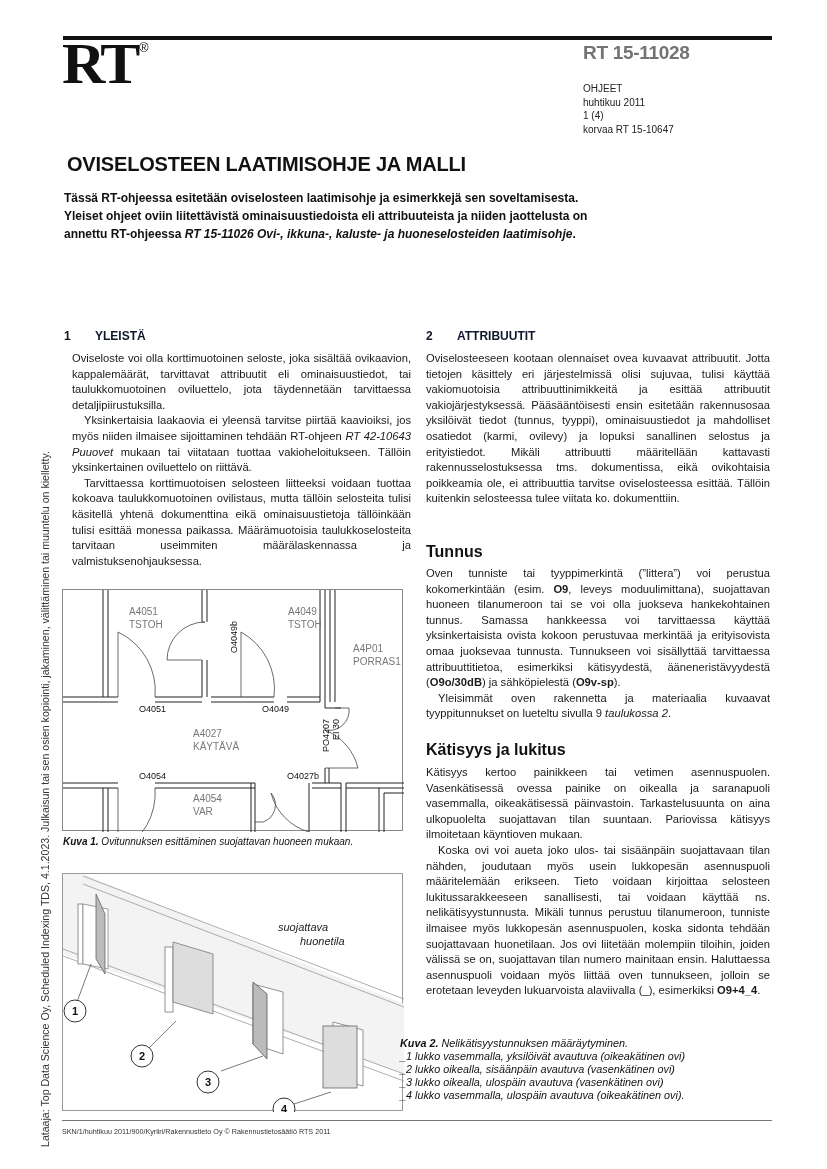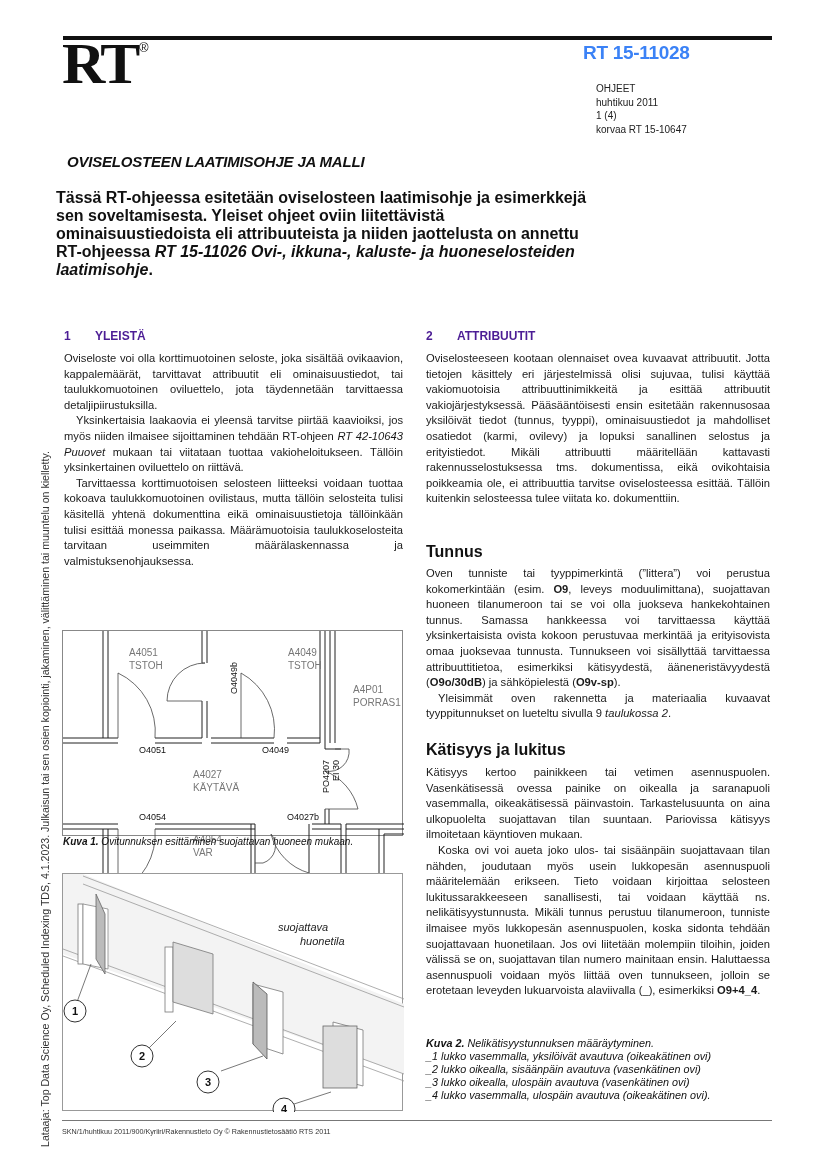--- a/index.html
+++ b/index.html
@@ -1,39 +1,39 @@
 <!DOCTYPE html>
 <html><head>
 <meta charset="utf-8">
 <style>
   html, body { margin: 0; padding: 0; background: #ffffff; }
   body { width: 827px; height: 1169px; position: relative; overflow: hidden; font-family: "DejaVu Sans", sans-serif; color: #1a1a1a; }
   .topbar { position: absolute; left: 63px; top: 36px; width: 709px; height: 4px; background: #111; }
   .logo { position: absolute; left: 62px; top: 38px; font-family: "Liberation Serif", serif; font-weight: bold; font-size: 60px; letter-spacing: -3px; line-height: 52px; color: #111; transform: scaleY(0.95); }
   .logo-reg { position: absolute; left: 139px; top: 40px; font-family: "Liberation Sans", sans-serif; font-size: 13px; color: #111; }
-  .docnum { position: absolute; left: 583px; top: 42px; font-family: "Liberation Sans", sans-serif; font-weight: bold; font-size: 19px; color: #3b82f6; letter-spacing: -0.3px; }
-  .meta { position: absolute; left: 583px; top: 82px; font-family: "Liberation Sans", sans-serif; font-size: 10px; line-height: 13.5px; color: #222; margin-left: 13px; }
+  .docnum { position: absolute; left: 583px; top: 42px; font-family: "Liberation Sans", sans-serif; font-weight: bold; font-size: 19px; color: #737373; letter-spacing: -0.3px; }
+  .meta { position: absolute; left: 583px; top: 82px; font-family: "Liberation Sans", sans-serif; font-size: 10px; line-height: 13.5px; color: #222; }
   .meta div { white-space: nowrap; }
-  .title { position: absolute; left: 67px; top: 153px; font-family: "Liberation Sans", sans-serif; font-weight: bold; font-size: 15px; color: #111; letter-spacing: -0.2px; white-space: nowrap; font-style: italic; }
-  .lead { position: absolute; left: 56px; top: 189px; width: 540px; font-family: "Liberation Sans", sans-serif; font-weight: bold; font-size: 16px; line-height: 18px; color: #111; }
+  .title { position: absolute; left: 67px; top: 153px; font-family: "Liberation Sans", sans-serif; font-weight: bold; font-size: 20px; color: #111; letter-spacing: -0.2px; white-space: nowrap; }
+  .lead { position: absolute; left: 64px; top: 189px; width: 540px; font-family: "Liberation Sans", sans-serif; font-weight: bold; font-size: 12px; line-height: 18px; color: #111; }
   .lead i { font-style: italic; }
   .col { position: absolute; font-family: "Liberation Sans", sans-serif; font-size: 11.2px; line-height: 15.6px; color: #1a1a1a; }
   .col p { margin: 0; text-align: justify; }
   .col p.ind { text-indent: 12px; }
-  .h2 { font-family: "Liberation Sans", sans-serif; font-weight: bold; font-size: 12px; color: #4c1d95; position: absolute; white-space: nowrap; }
+  .h2 { font-family: "Liberation Sans", sans-serif; font-weight: bold; font-size: 12px; color: #0f172a; position: absolute; white-space: nowrap; }
   .h2 .num { display: inline-block; width: 31px; }
   .h3 { font-family: "Liberation Sans", sans-serif; font-weight: bold; font-size: 16px; color: #111; position: absolute; white-space: nowrap; }
-  .fig1 { position: absolute; left: 62px; top: 589px; width: 341px; height: 206px; border: 1px solid #888; box-sizing: border-box; margin-top: 41px; }
+  .fig1 { position: absolute; left: 62px; top: 589px; width: 341px; height: 242px; border: 1px solid #888; box-sizing: border-box; }
   .cap { position: absolute; font-family: "Liberation Sans", sans-serif; font-style: italic; font-size: 10px; line-height: 13px; color: #111; white-space: nowrap; }
   .cap b { font-weight: bold; }
   .fig2 { position: absolute; left: 62px; top: 873px; width: 341px; height: 238px; border: 1px solid #999; box-sizing: border-box; }
   .footline { position: absolute; left: 62px; top: 1120px; width: 710px; height: 1px; background: #777; }
   .foot { position: absolute; left: 62px; top: 1127px; font-family: "Liberation Sans", sans-serif; font-size: 7.2px; color: #333; white-space: nowrap; }
   .side { position: absolute; left: 39px; top: 1147px; transform-origin: 0 0; transform: rotate(-90deg); font-family: "Liberation Sans", sans-serif; font-size: 10.6px; color: #333; white-space: nowrap; }
-  .cap2 { position: absolute; left: 426px; top: 1037px; font-family: "Liberation Sans", sans-serif; font-style: italic; font-size: 10.8px; line-height: 13px; color: #111; }
+  .cap2 { position: absolute; left: 400px; top: 1037px; font-family: "Liberation Sans", sans-serif; font-style: italic; font-size: 10.8px; line-height: 13px; color: #111; }
   .cap2 div { white-space: nowrap; }
   .cap2 b { font-weight: bold; }
   b.code { font-weight: bold; }
 </style>
 </head>
 <body>
 
 <div class="topbar"></div>
 <div class="logo">RT</div>
 <div class="logo-reg">®</div>
@@ -45,21 +45,21 @@
   <div>korvaa RT 15-10647</div>
 </div>
 
 <div class="title">OVISELOSTEEN LAATIMISOHJE JA MALLI</div>
 
 <div class="lead"><span>Tässä RT-ohjeessa esitetään oviselosteen laatimisohje ja esimerkkejä sen soveltamisesta. Yleiset ohjeet oviin liitettävistä ominaisuustiedoista eli attribuuteista ja niiden jaottelusta on annettu RT-ohjeessa </span><i>RT 15-11026 Ovi-, ikkuna-, kaluste- ja huoneselosteiden laatimisohje</i><span>.</span></div>
 
 <div class="side">Lataaja: Top Data Science Oy, Scheduled Indexing TDS, 4.1.2023. Julkaisun tai sen osien kopiointi, jakaminen, välittäminen tai muuntelu on kielletty.</div>
 
 <div class="h2" style="left:64px; top:329px;"><span class="num">1</span><span>YLEISTÄ</span></div>
-<div class="col" style="left:64px; top:351px; width:339px;">
+<div class="col" style="left:72px; top:351px; width:339px;">
   <p>Oviseloste voi olla korttimuotoinen seloste, joka sisältää ovikaavion, kappalemäärät, tarvittavat attribuutit eli ominaisuustiedot, tai taulukkomuotoinen oviluettelo, jota täydennetään tarvittaessa detaljipiirustuksilla.</p>
   <p class="ind"><span>Yksinkertaisia laakaovia ei yleensä tarvitse piirtää kaavioiksi, jos myös niiden ilmaisee sijoittaminen tehdään RT-ohjeen </span><i>RT 42-10643 Puuovet</i><span> mukaan tai viitataan tuottaa vakioheloitukseen. Tällöin yksinkertainen oviluettelo on riittävä.</span></p>
   <p class="ind">Tarvittaessa korttimuotoisen selosteen liitteeksi voidaan tuottaa kokoava taulukkomuotoinen ovilistaus, mutta tällöin selosteita tulisi käsitellä yhtenä dokumenttina eikä ominaisuustietoja tällöinkään tulisi esittää monessa paikassa. Määrämuotoisia taulukkoselosteita tarvitaan useimmiten määrälaskennassa ja valmistuksenohjauksessa.</p>
 </div>
 
 <div class="fig1">
   <svg width="341" height="242" viewBox="0 0 341 242">
     <g fill="none" stroke="#222" stroke-width="1">
 
       <path d="M0 107 H55 M0 112 H55"></path>

